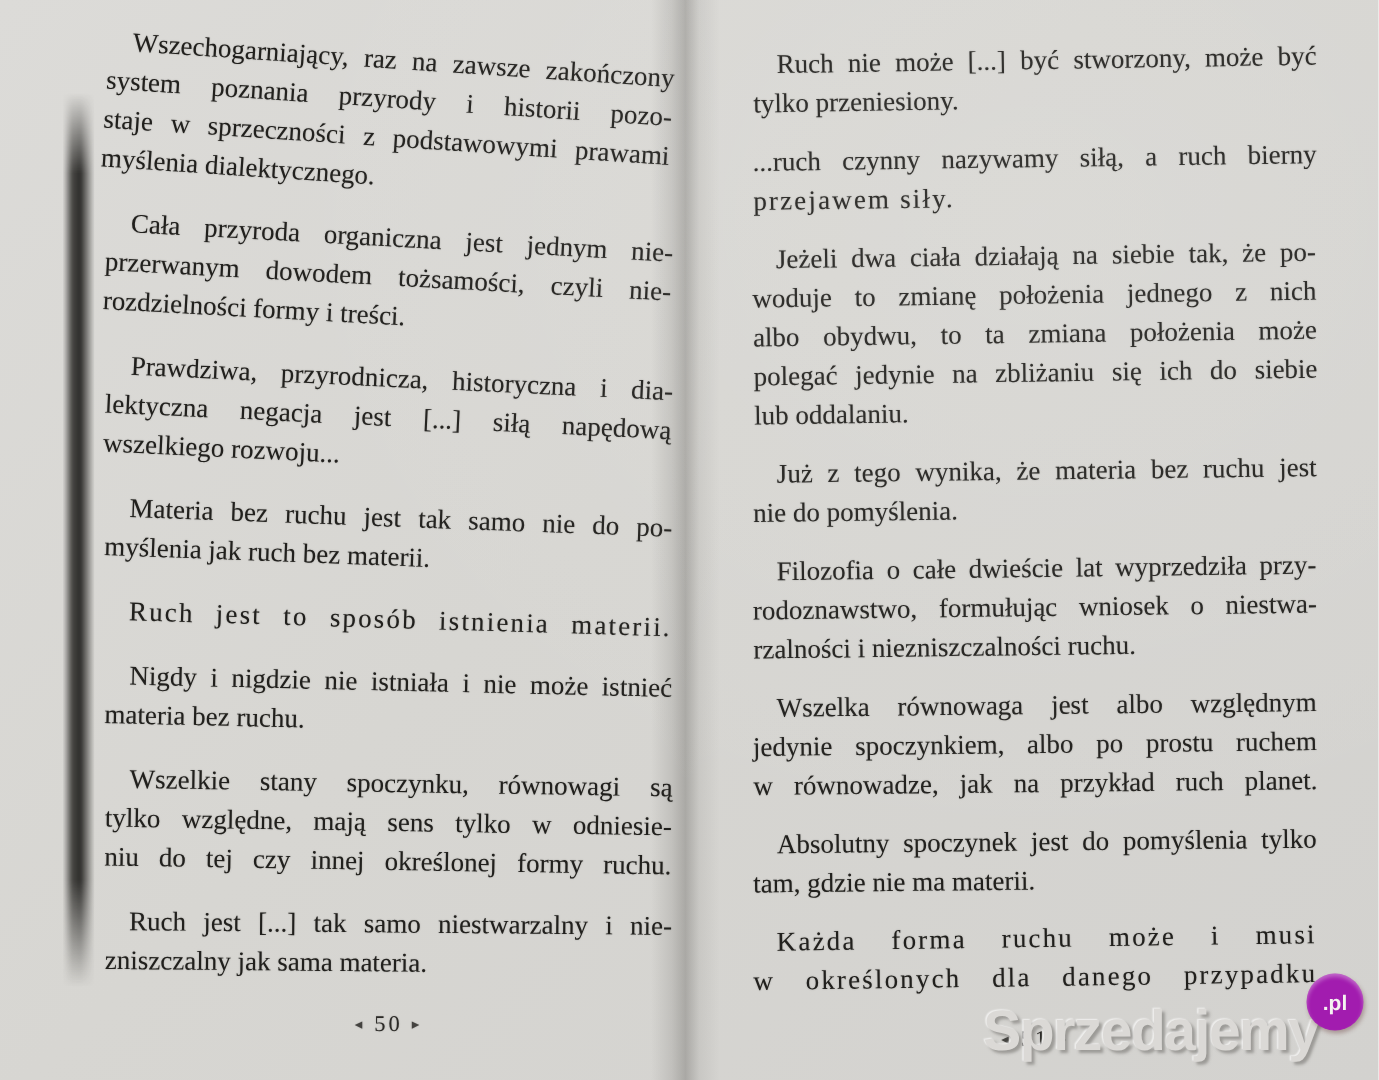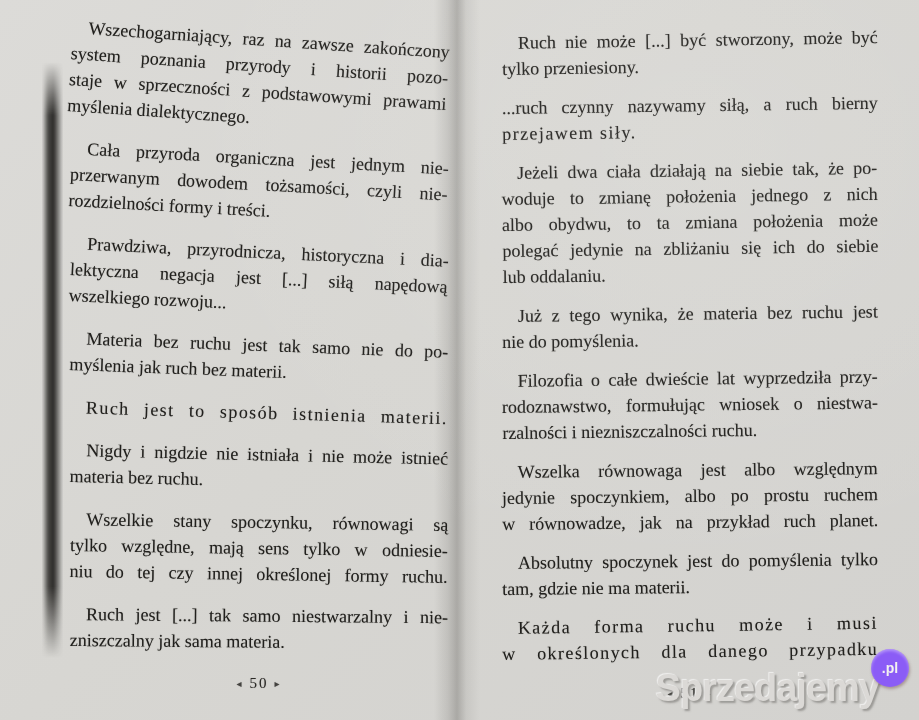--- a/index.html
+++ b/index.html
@@ -153,14 +153,14 @@
     </div>
   <div class="footer">
     <span class="mk">◂</span><span>51</span><span class="mk">▸</span>
   </div>
 </div>
 
 <div class="sheen"></div>
 
 <div class="watermark">
   <span class="wm-text" style="color: rgb(219, 217, 214);">Sprzedajemy</span>
-  <span class="wm-badge" style="background: #8b5cf6;">.pl</span>
+  <span class="wm-badge" style="background: #a21caf;">.pl</span>
 </div>
 
 </body></html>

